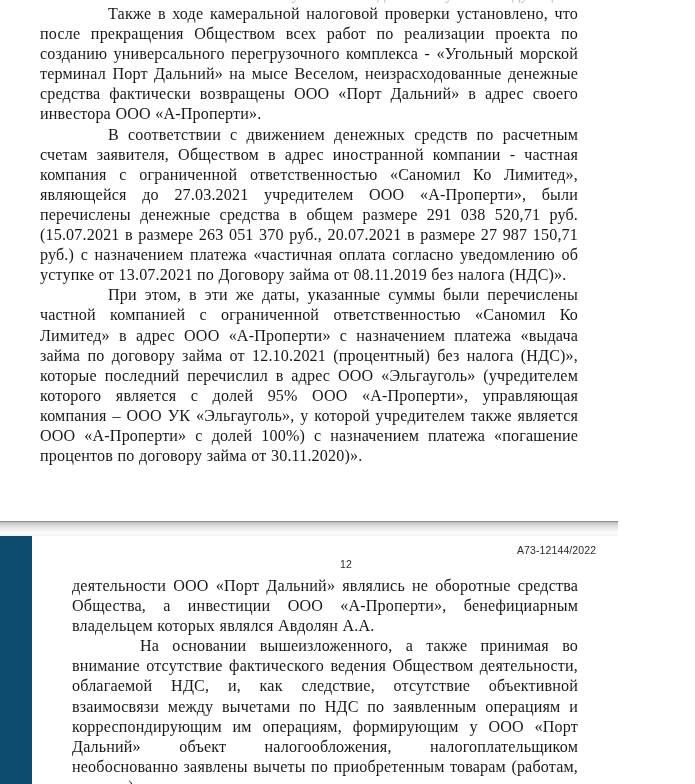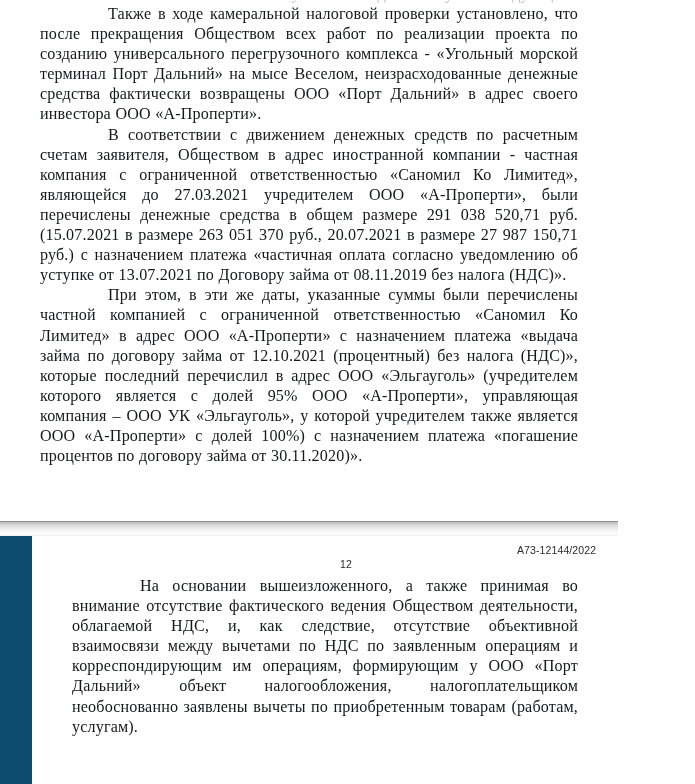--- a/index.html
+++ b/index.html
@@ -140,17 +140,18 @@
 
   <div class="page-break"></div>
 
   <div class="page-sheet page-lower">
 
     <div class="page-header">
       <span class="page-number">12</span>
       <span class="case-number">А73-12144/2022</span>
     </div>
 
+    <p class="para no-indent">деятельности ООО «Порт Дальний» являлись не оборотные средства Общества, а инвестиции ООО «А-Проперти», бенефициарным владельцем которых являлся Авдолян А.А.</p>
 
     <p class="para">На основании вышеизложенного, а также принимая во внимание отсутствие фактического ведения Обществом деятельности, облагаемой НДС, и, как следствие, отсутствие объективной взаимосвязи между вычетами по НДС по заявленным операциям и корреспондирующим им операциям, формирующим у ООО «Порт Дальний» объект налогообложения, налогоплательщиком необоснованно заявлены вычеты по приобретенным товарам (работам, услугам).</p>
   </div>
 
 </div>
 
 </body></html>

